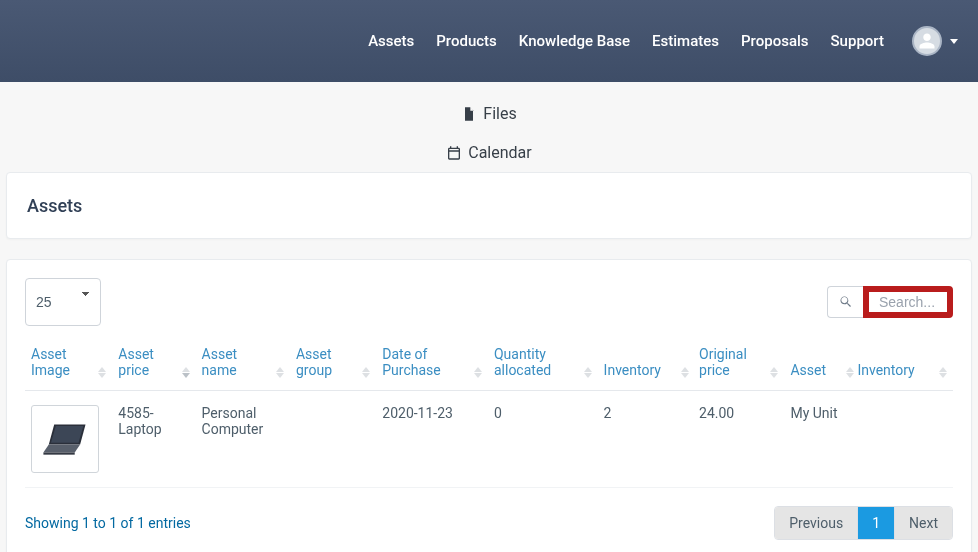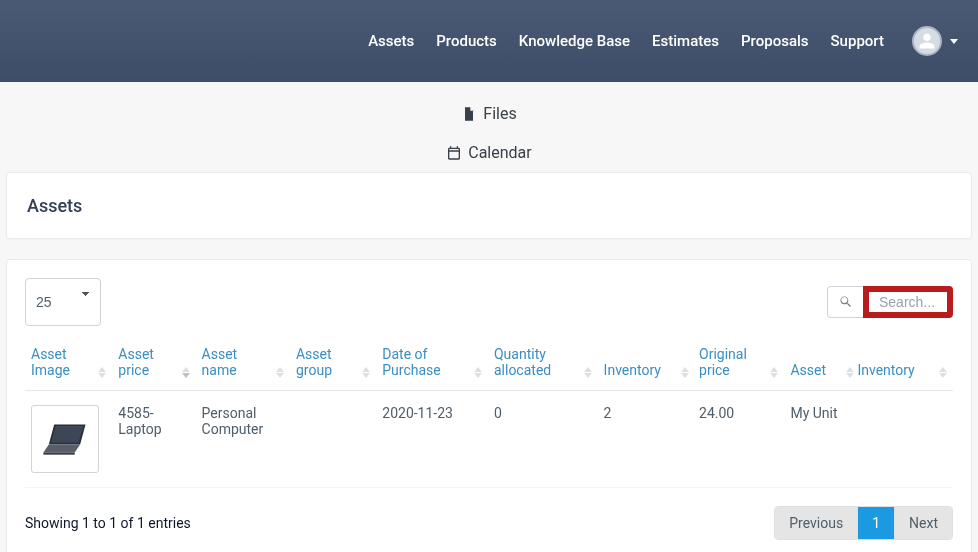--- a/index.html
+++ b/index.html
@@ -195,21 +195,21 @@
     }
     .asset-thumb svg { width: 54px; height: 38px; }
 
     .footer-row {
       display: flex;
       justify-content: space-between;
       align-items: center;
       margin-top: 18px;
     }
     .info-text {
-      color: #0f172a;
+      color: #0369a1;
       font-size: 14px;
       text-align: center;
     }
     .pagination {
       display: flex;
       border: 1px solid #dcdfe4;
       border-radius: 4px;
       overflow: hidden;
     }
     .page-btn {

